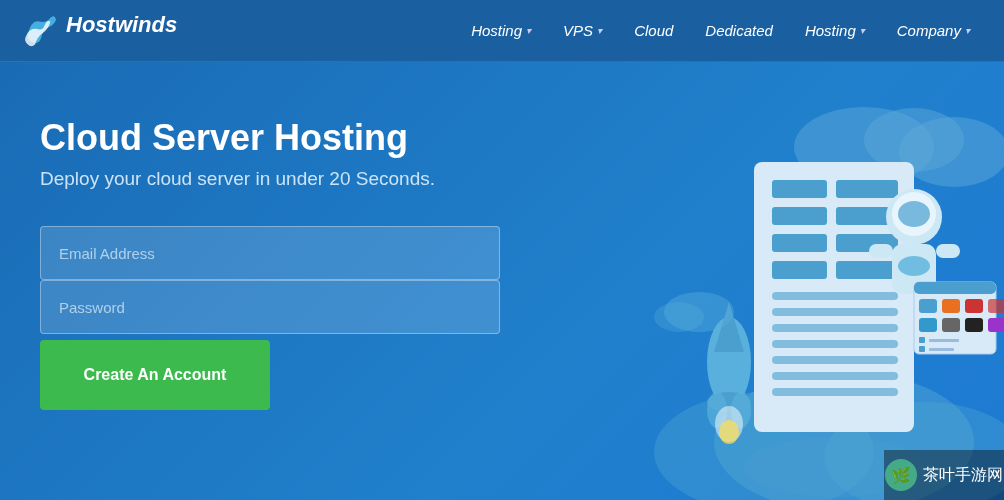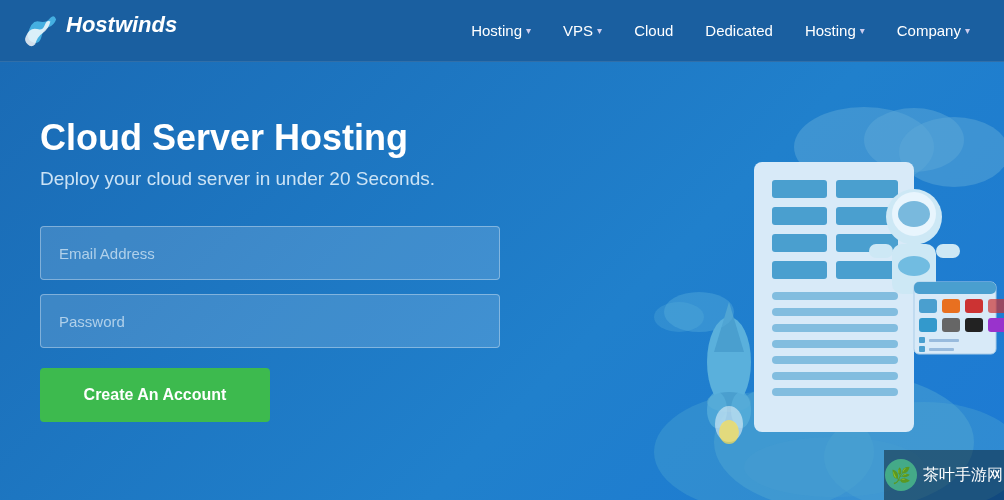--- a/index.html
+++ b/index.html
@@ -27,20 +27,21 @@
     .logo-text {
       color: #ffffff;
       font-size: 22px;
       font-style: italic;
       font-weight: bold;
     }
     .nav-links {
       display: flex;
       gap: 4px;
       align-items: center;
+      font-style: italic;
     }
     .nav-item {
       color: #ffffff;
       font-size: 15px;
       padding: 8px 14px;
       cursor: pointer;
       display: flex;
       align-items: center;
       gap: 4px;
       border-radius: 3px;
@@ -75,39 +76,38 @@
       line-height: 1.15;
     }
 
     .hero-subtitle {
       color: #cce3f5;
       font-size: 19px;
       margin-bottom: 36px;
     }
 
     .form-group {
-      margin-bottom: 14px;
     }
 
     .form-input {
       width: 460px;
       height: 54px;
       background: rgba(255,255,255,0.15);
       border: 1px solid rgba(255,255,255,0.35);
       border-radius: 4px;
       color: #e8f4ff;
       font-size: 15px;
       padding: 0 18px;
       outline: none;
     }
     .form-input::placeholder { color: #b0d0ea; }
 
     .btn-create {
       width: 230px;
-      height: 54px;
+      height: 70px;
       background: #3dba4e;
       border: none;
       border-radius: 4px;
       color: #ffffff;
       font-size: 16px;
       font-weight: bold;
       cursor: pointer;
       margin-top: 6px;
       transition: background 0.2s;
     }

